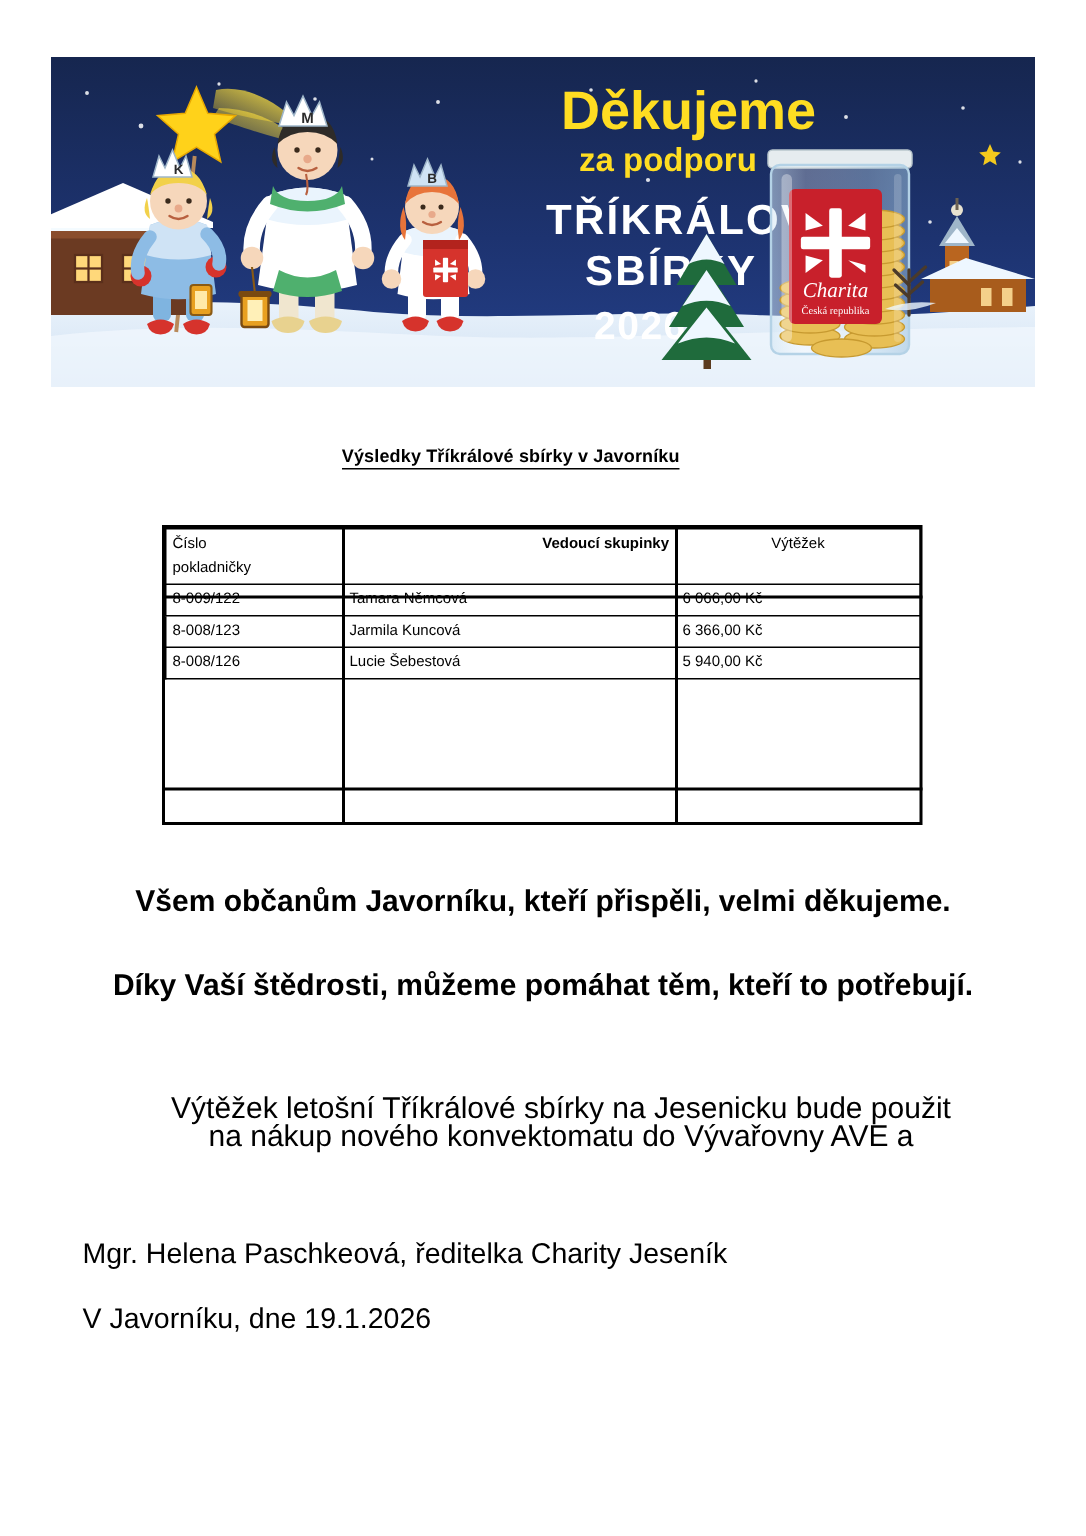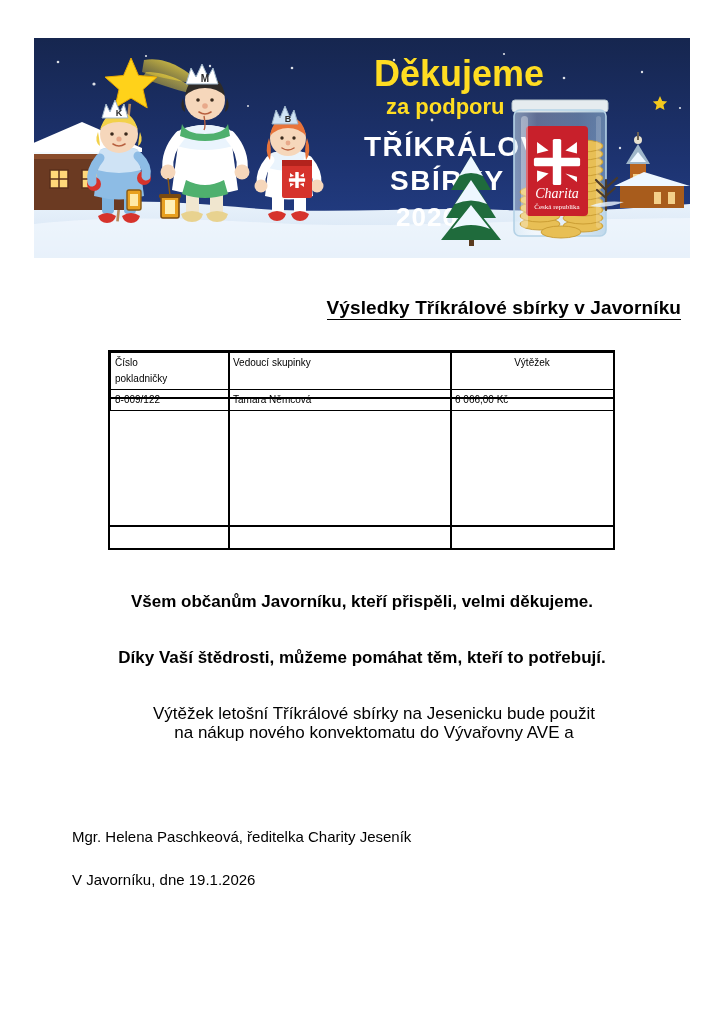--- a/index.html
+++ b/index.html
@@ -24,22 +24,22 @@
     overflow: hidden;
   }
   .banner-svg { display: block; width: 656px; height: 220px; }
 
   
   .doc-title {
     position: absolute;
     left: 0;
     top: 297px;
     width: 681px;
-    text-align: right;
-    font-size: 19px;
+    text-align: center;
+    font-size: 12px;
     font-weight: bold;
     letter-spacing: .1px;
   }
   .doc-title span {
     border-bottom: 1.6px solid #000;
     padding-bottom: 1px;
   }
 
   
   .tbl-wrap {
@@ -64,21 +64,21 @@
     line-height: 16px;
     white-space: nowrap;
     overflow: hidden;
   }
   col.c-num  { width: 118px; }
   col.c-name { width: 222px; }
   col.c-amt  { width: 163px; }
 
   thead th { height: 45px; vertical-align: top; }
   thead th.h-num  { text-align: left;   font-weight: normal; }
-  thead th.h-name { text-align: left;   font-weight: normal; }
+  thead th.h-name { text-align: right;   font-weight: bold; }
   thead th.h-amt  { text-align: center; font-weight: normal; }
   thead th .hline2 { display: block; }
 
   td.amt {
     text-align: right;
     padding-right: 6px;
   }
   td.amt-dash {
     text-align: right;
     padding-right: 6px;
@@ -116,33 +116,33 @@
     position: absolute; left: 340px; top: -2px;
     width: 0; height: 200px; border-left: 2.2px solid #000;
     pointer-events: none;
   }
 
   
   .para {
     position: absolute;
     width: 724px;
     text-align: center;
-    font-size: 17px;
+    font-size: 20px;
     line-height: 19px;
   }
   .para.b { font-weight: bold; }
   .p-thanks1 { top: 592px; }
   .p-thanks2 { top: 648px; }
-  .p-use     { top: 704px; font-weight: normal; padding-left: 24px; }
+  .p-use     { top: 730px; font-weight: normal; padding-left: 24px; }
   .p-use .bold-line { font-weight: normal; display: block; text-align: center; }
 
   .sig {
     position: absolute;
-    left: 72px;
-    font-size: 15px;
+    left: 55px;
+    font-size: 19px;
     line-height: 18px;
   }
   .sig-name { top: 828px; }
   .sig-place { top: 871px; }
 </style>
 </head>
 <body>
 
 <div class="banner-wrap">
   <svg class="banner-svg" viewBox="0 0 656 220" xmlns="http://www.w3.org/2000/svg">
@@ -420,20 +420,30 @@
         <th class="h-name">Vedoucí skupinky</th>
         <th class="h-amt">Výtěžek</th>
       </tr>
     </thead>
     <tbody>
       <tr>
         <td>8-009/122</td>
         <td>Tamara Němcová</td>
         <td class="amt">6 066,00 Kč</td>
       </tr>
+      <tr>
+        <td>8-008/123</td>
+        <td>Jarmila Kuncová</td>
+        <td class="amt">6 366,00 Kč</td>
+      </tr>
+      <tr>
+        <td>8-008/126</td>
+        <td>Lucie Šebestová</td>
+        <td class="amt">5 940,00 Kč</td>
+      </tr>
     </tbody>
   </table>
   <div class="frame"></div>
   <div class="sep-head"></div>
   <div class="sep-total"></div>
   <div class="sep-v1"></div>
   <div class="sep-v2"></div>
 </div>
 
 <div class="para b p-thanks1">Všem občanům Javorníku, kteří přispěli, velmi děkujeme.</div>

